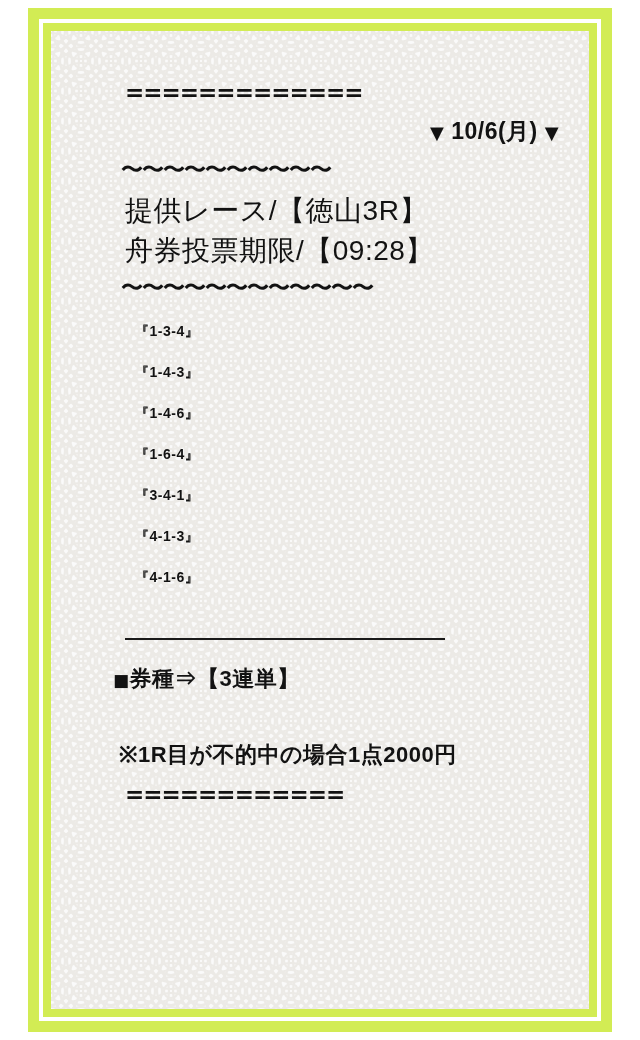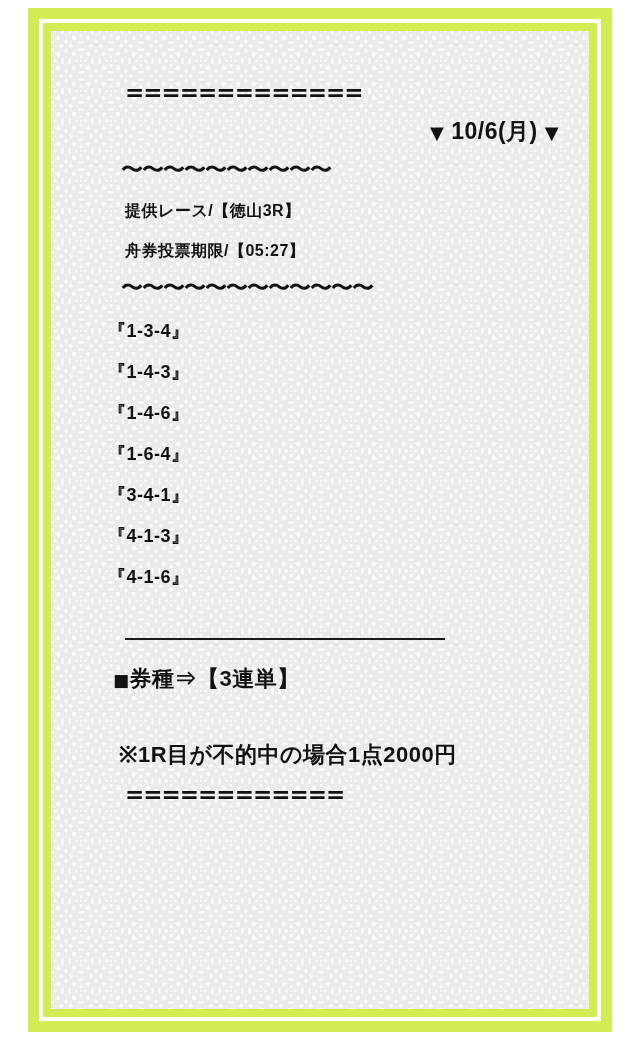--- a/index.html
+++ b/index.html
@@ -114,33 +114,33 @@
   .wavy {
     font-size: 22px;
     line-height: 30px;
     margin: 2px 0 6px 40px;
     font-weight: bold;
     letter-spacing: -1px;
     font-family: "DejaVu Sans", sans-serif;
   }
 
   .info-row {
-    font-size: 16px;
+    font-size: 28px;
     line-height: 40px;
     margin-left: 44px;
-    font-weight: bold;
+    font-weight: normal;
   }
 
   .bets {
     margin: 8px 0 0 0;
   }
   .bet-row {
-    font-size: 18px;
+    font-size: 14px;
     line-height: 41px;
-    margin-left: 27px;
+    margin-left: 54px;
     font-weight: bold;
   }
 
   .divider {
     width: 320px;
     height: 2px;
     background: #1a1a1a;
     margin: 40px 0 18px 44px;
   }
 
@@ -215,21 +215,21 @@
 
       <div class="line date-row">
         <span class="tri">▼</span>
         <span>10/6(月)</span>
         <span class="tri">▼</span>
       </div>
 
       <div class="line wavy">〜〜〜〜〜〜〜〜〜〜</div>
 
       <div class="line info-row">提供レース/【徳山3R】</div>
-      <div class="line info-row">舟券投票期限/【05:27】</div>
+      <div class="line info-row">舟券投票期限/【09:28】</div>
 
       <div class="line wavy">〜〜〜〜〜〜〜〜〜〜〜〜</div>
 
       <div class="bets">
         <div class="line bet-row">『1-3-4』</div>
         <div class="line bet-row">『1-4-3』</div>
         <div class="line bet-row">『1-4-6』</div>
         <div class="line bet-row">『1-6-4』</div>
         <div class="line bet-row">『3-4-1』</div>
         <div class="line bet-row">『4-1-3』</div>

